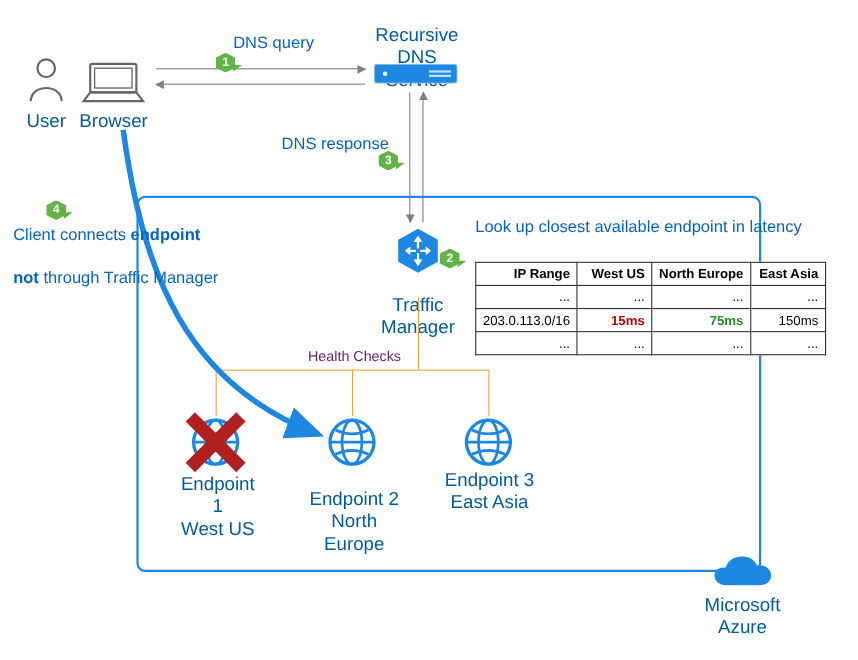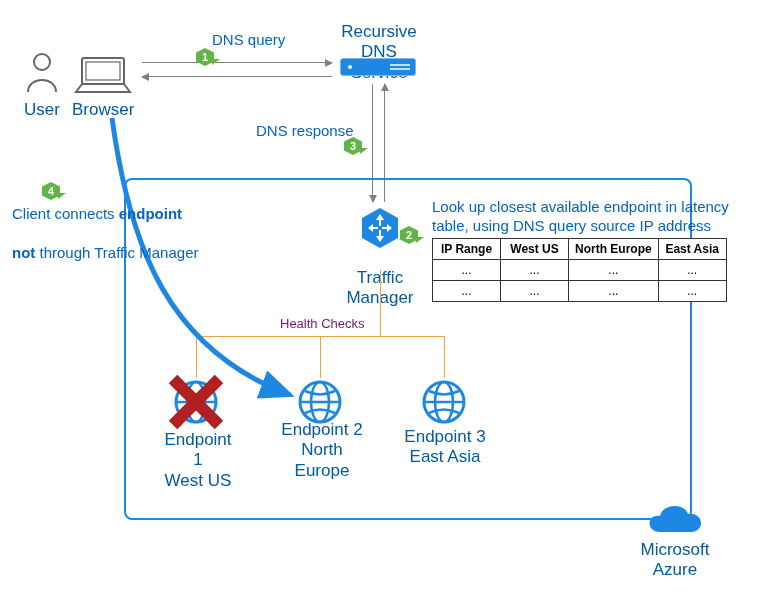--- a/index.html
+++ b/index.html
@@ -37,21 +37,21 @@
   }
   
   table.latency {
     border-collapse: collapse;
     background: #fff;
     font-size: 12px;
   }
   table.latency th, table.latency td {
     border: 1px solid #333;
     padding: 3px 6px;
-    text-align: center;
+    text-align: right;
     min-width: 68px;
   }
   table.latency th { background:#fff; font-weight: bold; }
   .red { color: #c00000; font-weight:bold; }
   .green { color: #2d8a29; font-weight:bold; }
   
   .hline { height:1px; background:#808080; }
   .arrow-r::after, .arrow-l::before {
     content:''; position:absolute; width:0;height:0;
     border-top:4px solid transparent; border-bottom:4px solid transparent;
@@ -133,37 +133,43 @@
     </g>
   </svg>
 </div>
 <div class="abs lbl" style="left:330px; top:268px; width:100px;">Traffic Manager</div>
 <div class="abs badge-wrap" style="left:400px; top:226px;">
   <div class="badge">2</div>
     <div class="badge-tail"></div>
 </div>
 
 <div class="abs lbl2" style="left:432px; top:198px; line-height:1.25;">
-  <span>Look up closest available endpoint in latency</span><br><span>table, using DNS query source IP address</span>
+  <span>Look up closest available endpoint in latency</span><br>
 </div>
 <table class="abs latency" style="left:432px; top:238px;">
   <tbody>
       <tr>
     <th>IP Range</th>
     <th>West US</th>
     <th>North Europe</th>
     <th>East Asia</th>
   </tr>
   <tr>
     <td>...</td>
         <td>...</td>
         <td>...</td>
         <td>...</td>
   </tr>
   <tr>
+    <td>203.0.113.0/16</td>
+        <td class="red">15ms</td>
+        <td class="green">75ms</td>
+        <td>150ms</td>
+  </tr>
+  <tr>
     <td>...</td>
         <td>...</td>
         <td>...</td>
         <td>...</td>
   </tr>
 </tbody>
   </table>
 
 <div class="ovline" style="left:380px; top:270px; height:66px;"></div>
 <div class="oline" style="left:196px; top:336px; width:248px;"></div>
@@ -194,21 +200,21 @@
 
 <div class="abs" style="left:296px; top:378px;">
   <svg width="48" height="48" viewBox="0 0 48 48">
     <circle cx="24" cy="24" r="20" fill="none" stroke="#1e87e2" stroke-width="3"></circle>
     <ellipse cx="24" cy="24" rx="9" ry="20" fill="none" stroke="#1e87e2" stroke-width="2.5"></ellipse>
     <line x1="4" y1="24" x2="44" y2="24" stroke="#1e87e2" stroke-width="2.5"></line>
     <path d="M9 13 Q24 20 39 13" fill="none" stroke="#1e87e2" stroke-width="2.5"></path>
     <path d="M9 35 Q24 28 39 35" fill="none" stroke="#1e87e2" stroke-width="2.5"></path>
   </svg>
 </div>
-<div class="abs lbl" style="left:276px; top:420px; width:92px;">
+<div class="abs lbl" style="left:276px; top:444px; width:92px;">
   <span>Endpoint 2</span><br><span>North Europe</span>
 </div>
 
 <div class="abs" style="left:420px; top:378px;">
   <svg width="48" height="48" viewBox="0 0 48 48">
     <circle cx="24" cy="24" r="20" fill="none" stroke="#1e87e2" stroke-width="3"></circle>
     <ellipse cx="24" cy="24" rx="9" ry="20" fill="none" stroke="#1e87e2" stroke-width="2.5"></ellipse>
     <line x1="4" y1="24" x2="44" y2="24" stroke="#1e87e2" stroke-width="2.5"></line>
     <path d="M9 13 Q24 20 39 13" fill="none" stroke="#1e87e2" stroke-width="2.5"></path>
     <path d="M9 35 Q24 28 39 35" fill="none" stroke="#1e87e2" stroke-width="2.5"></path>

